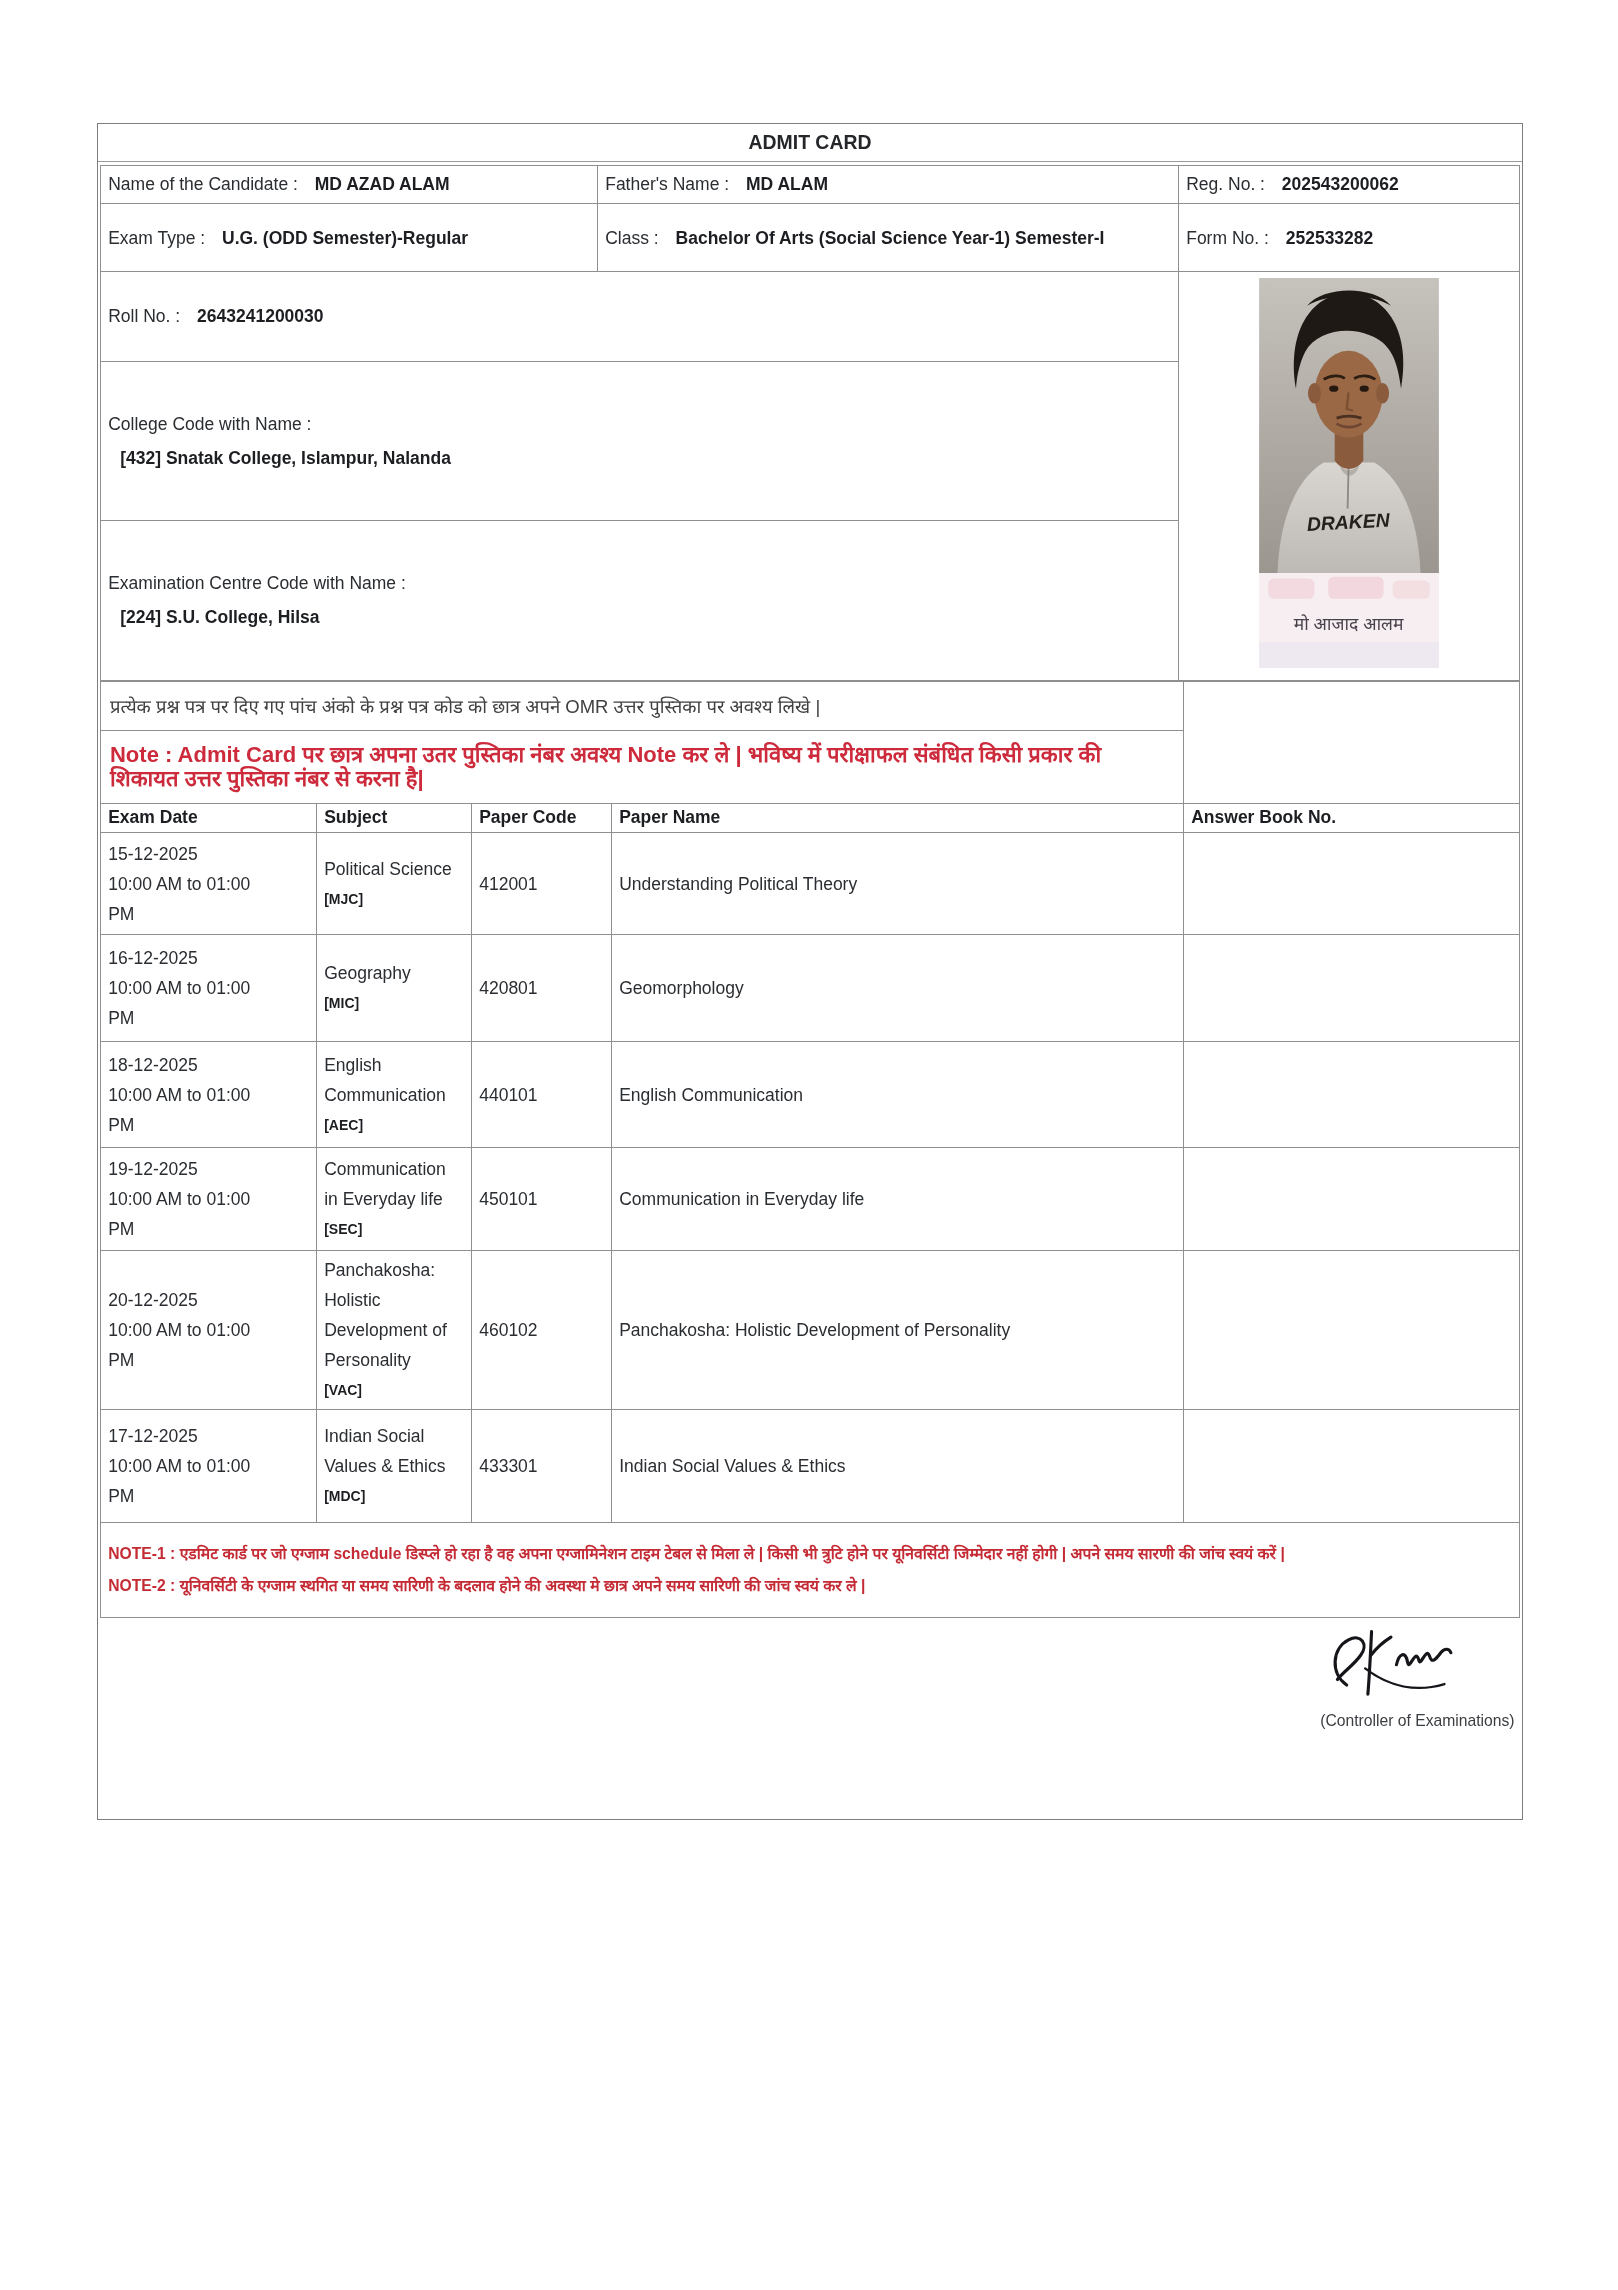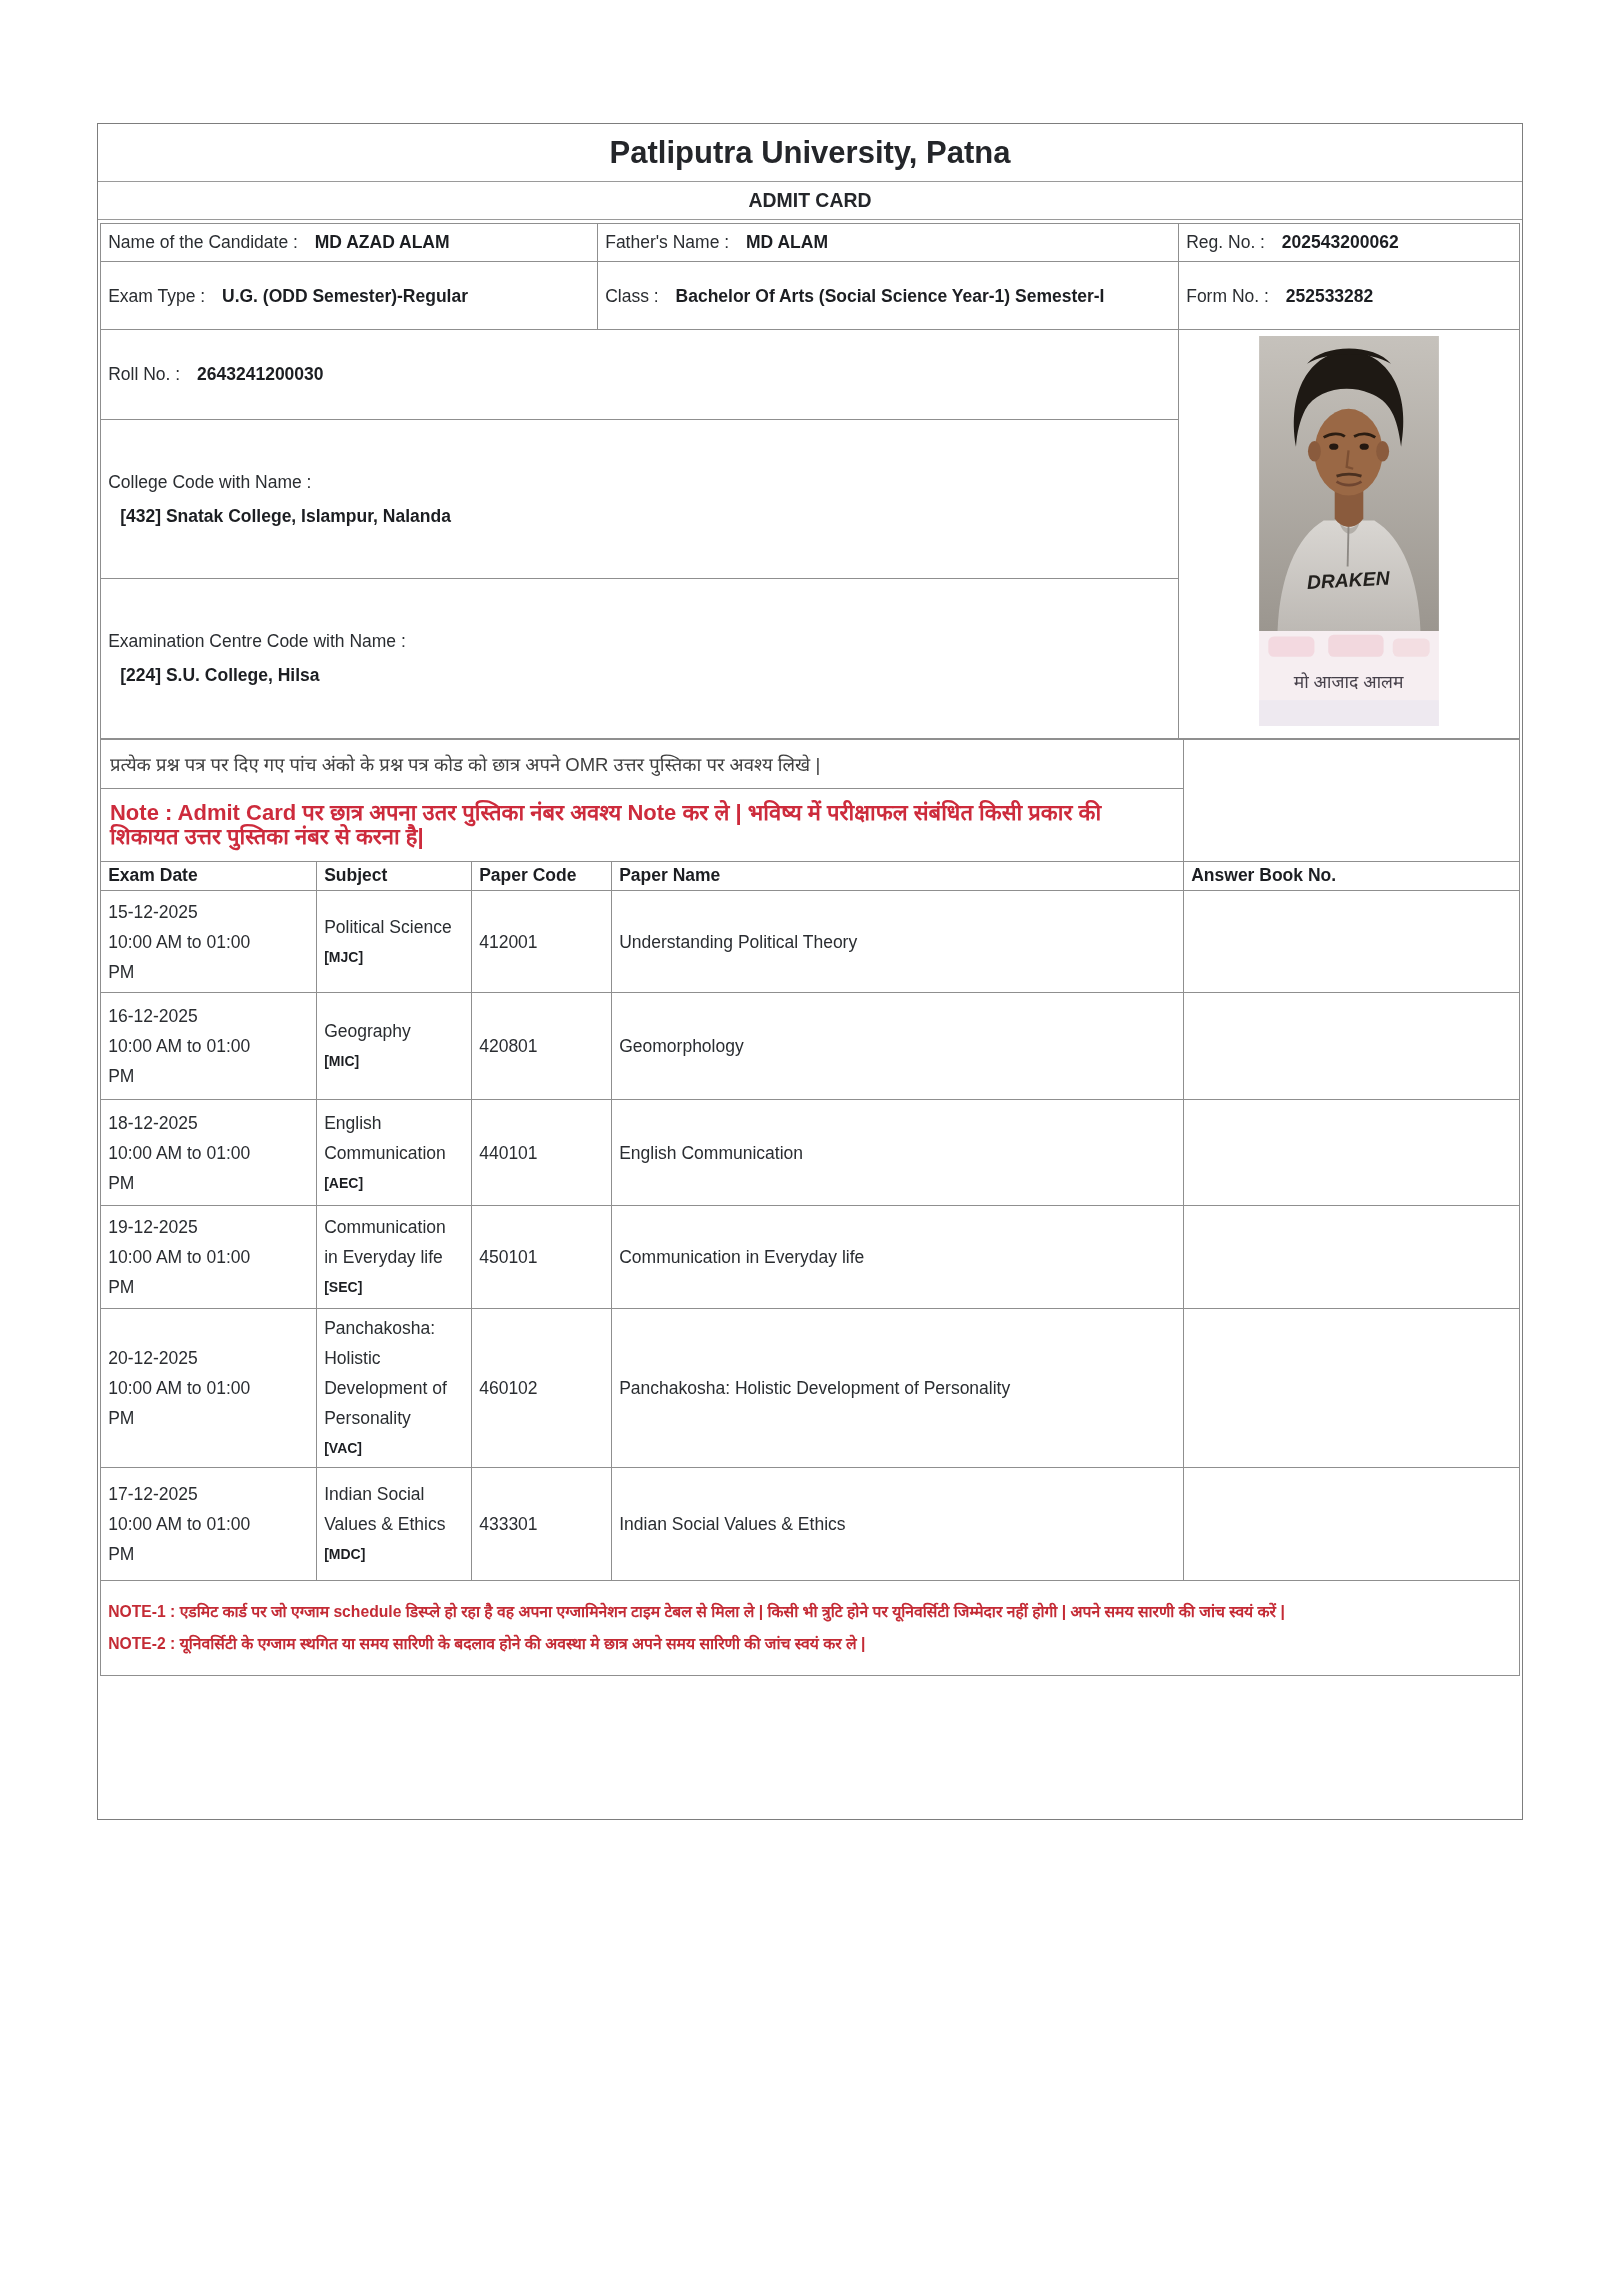--- a/index.html
+++ b/index.html
@@ -49,21 +49,20 @@
   .scode{font-weight:bold;font-size:14px;color:#1c1e22;}
   .sign-area{position:relative;height:138px;}
   .scribble{position:absolute;right:37px;top:7.4px;}
   .controller{position:absolute;right:7.4px;top:94px;font-size:15.7px;color:#3a3d41;}
 </style>
 </head>
 <body>
 
 <div class="doc">
 
-  <div class="title-bar">Patliputra University, Patna</div>
   <div class="admit-bar">ADMIT CARD</div>
 
   <table class="info-table">
     <colgroup>
         <col style="width:497px">
         <col style="width:581px">
         <col>
       </colgroup>
     <tbody>
         <tr class="h41">
@@ -228,15 +227,27 @@
     </tr>
     <tr class="notes-row">
       <td colspan="5">
         <div>NOTE-1 : एडमिट कार्ड पर जो एग्जाम schedule डिस्प्ले हो रहा है वह अपना एग्जामिनेशन टाइम टेबल से मिला ले | किसी भी त्रुटि होने पर यूनिवर्सिटी जिम्मेदार नहीं होगी | अपने समय सारणी की जांच स्वयं करें |</div>
         <div>NOTE-2 : यूनिवर्सिटी के एग्जाम स्थगित या समय सारिणी के बदलाव होने की अवस्था मे छात्र अपने समय सारिणी की जांच स्वयं कर ले |</div>
       </td>
     </tr>
   </tbody>
     </table>
 
+  <div class="sign-area">
+    <svg class="scribble" width="166" height="83" viewBox="0 0 180 90" xmlns="http://www.w3.org/2000/svg">
+      <g stroke="#15151a" stroke-width="3.4" fill="none" stroke-linecap="round">
+        <path d="M30,64 C12,52 14,24 32,15 C46,8 54,20 45,32 C38,42 26,50 20,58"></path>
+        <path d="M57,6 C56,26 55,50 53,74"></path>
+        <path d="M56,32 C62,24 70,17 78,12"></path>
+        <path d="M84,42 c3,-13 10,-15 12,-3 c2,11 8,-15 12,-3 c2,11 8,-15 12,-3 c2,8 7,3 12,-4 c4,-5 9,-5 11,0"></path>
+        <path d="M50,46 C76,66 106,72 136,63" stroke-width="2.6"></path>
+      </g>
+    </svg>
+    <div class="controller">(Controller of Examinations)</div>
+  </div>
 
 </div>
 
 
 </body></html>

